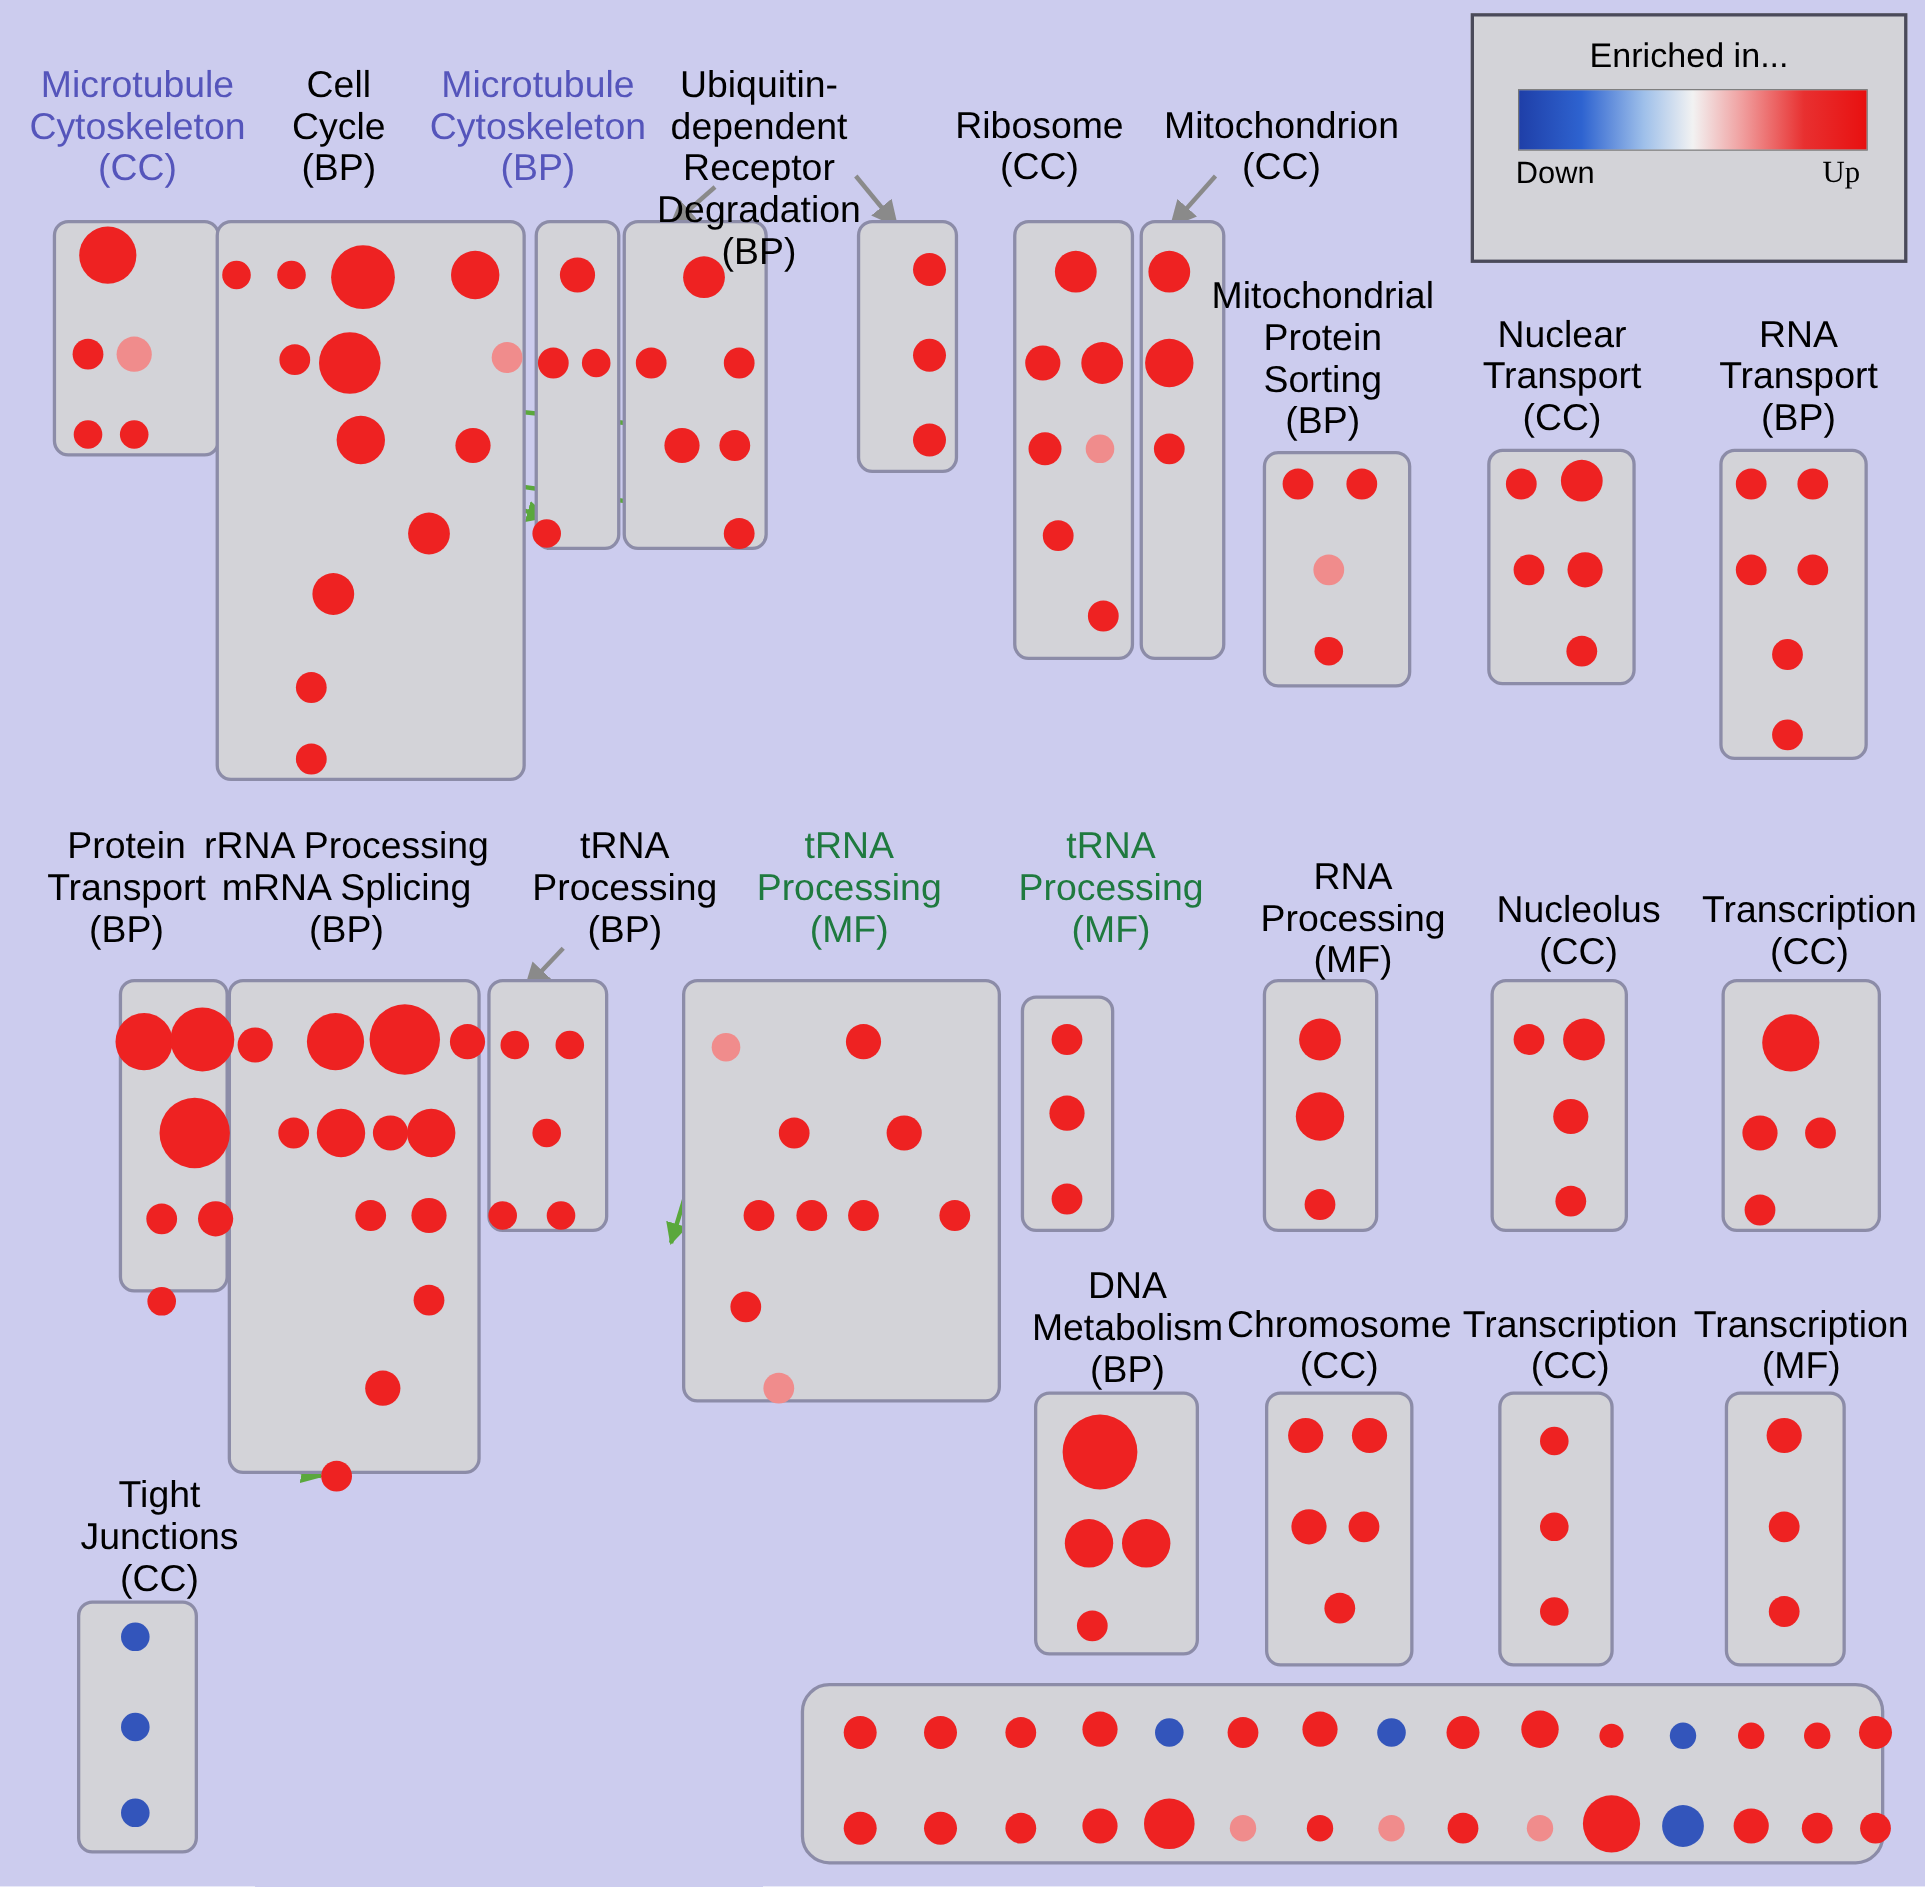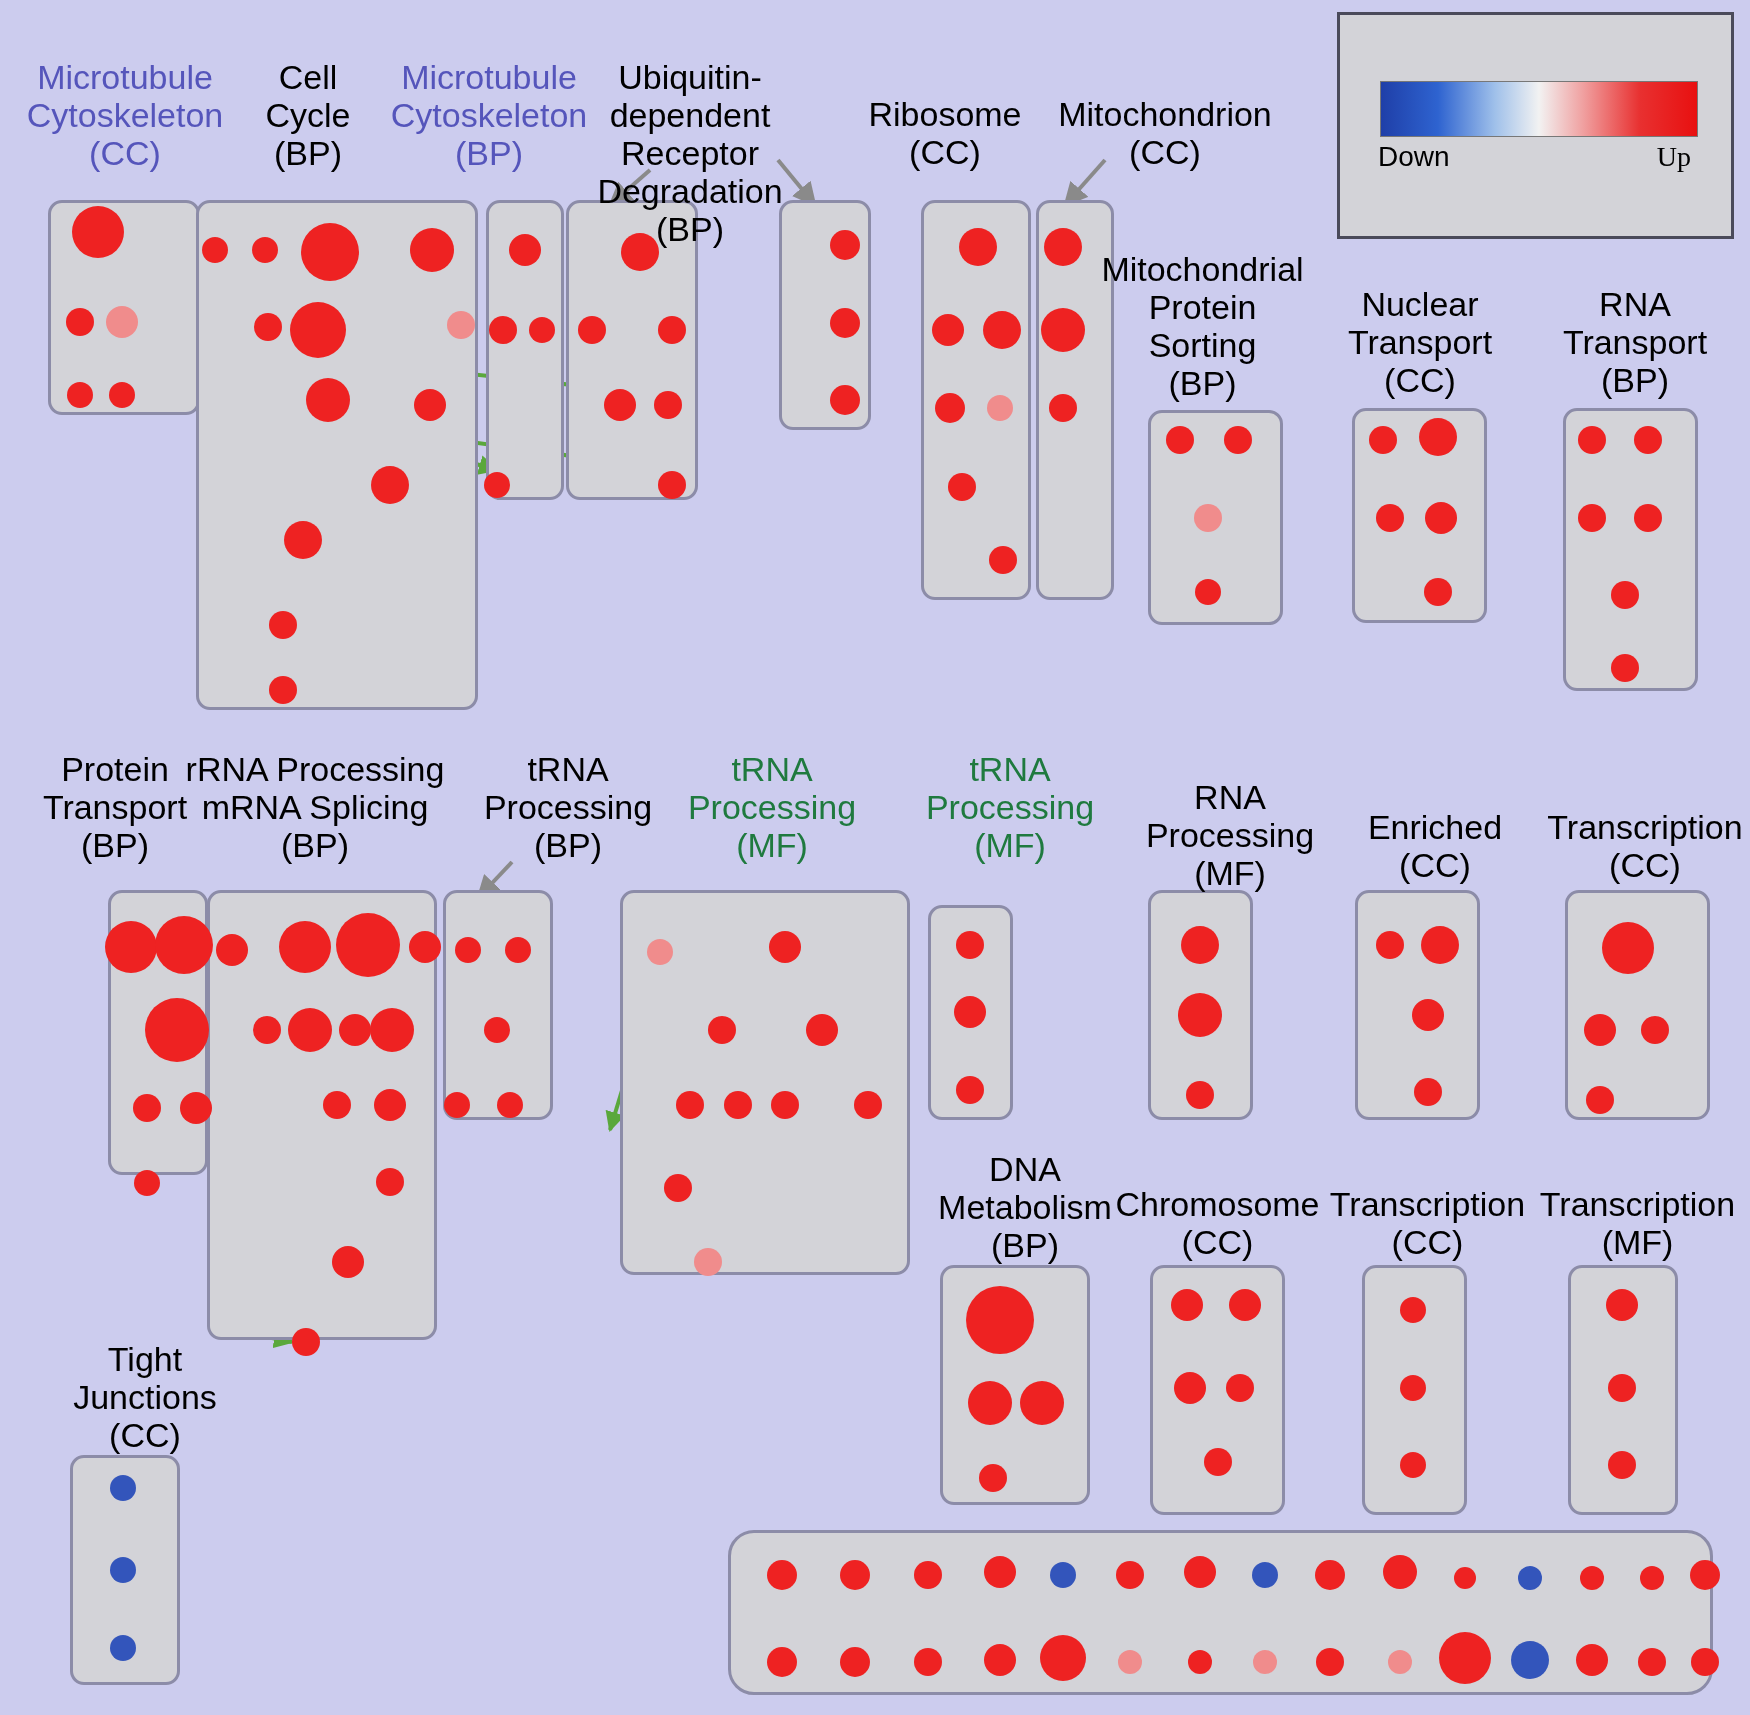--- a/index.html
+++ b/index.html
@@ -452,38 +452,39 @@
 (BP)</div>
       <div class="label green" style="left: 682px; top: 750px; width: 180px;">tRNA
 Processing
 (MF)</div>
       <div class="label green" style="left: 920px; top: 750px; width: 180px;">tRNA
 Processing
 (MF)</div>
       <div class="label" style="left: 1140px; top: 778px; width: 180px;">RNA
 Processing
 (MF)</div>
-      <div class="label" style="left: 1345px; top: 808px; width: 180px;">Enriched
+      <div class="label" style="left: 1345px; top: 808px; width: 180px;">Nucleolus
 (CC)</div>
       <div class="label" style="left: 1545px; top: 808px; width: 200px;">Transcription
 (CC)</div>
       <div class="label" style="left: 925px; top: 1150px; width: 200px;">DNA
 Metabolism
 (BP)</div>
       <div class="label" style="left: 1110px; top: 1185px; width: 215px;">Chromosome
 (CC)</div>
       <div class="label" style="left: 1320px; top: 1185px; width: 215px;">Transcription
 (CC)</div>
       <div class="label" style="left: 1530px; top: 1185px; width: 215px;">Transcription
 (MF)</div>
       <div class="label" style="left: 55px; top: 1340px; width: 180px;">Tight
 Junctions
 (CC)</div>
     </div>
 
 
   <div class="legend-box" style="left:1337px; top:12px; width:397px; height:227px;">
+    <div class="legend-title" style="left:0; top:18px;">Enriched in...</div>
     <div class="legend-bar" style="left:40px; top:66px; width:316px; height:54px;"></div>
     <div class="legend-sub" style="left:38px; top:126px;">Down</div>
     <div class="legend-sub" style="right:40px; top:126px;font-family:Liberation Serif, serif;">Up</div>
   </div>
 
 </div>
 
 </body></html>

